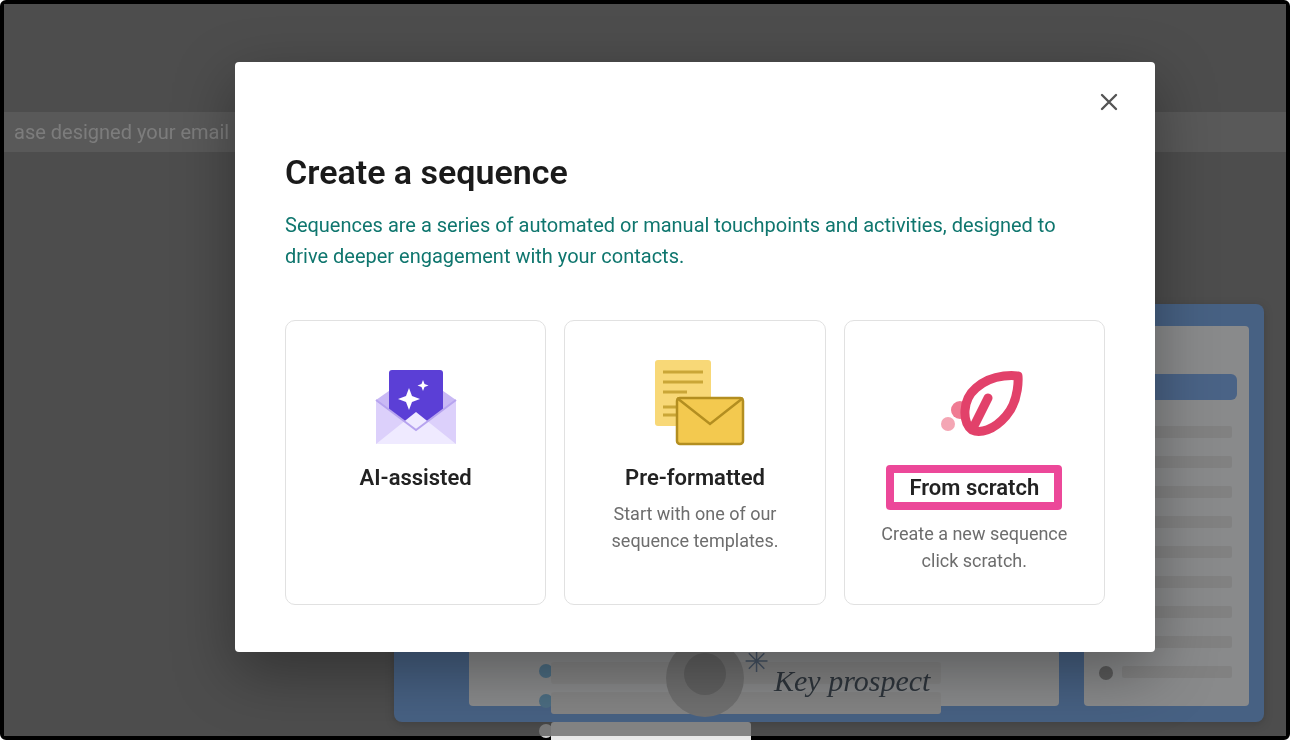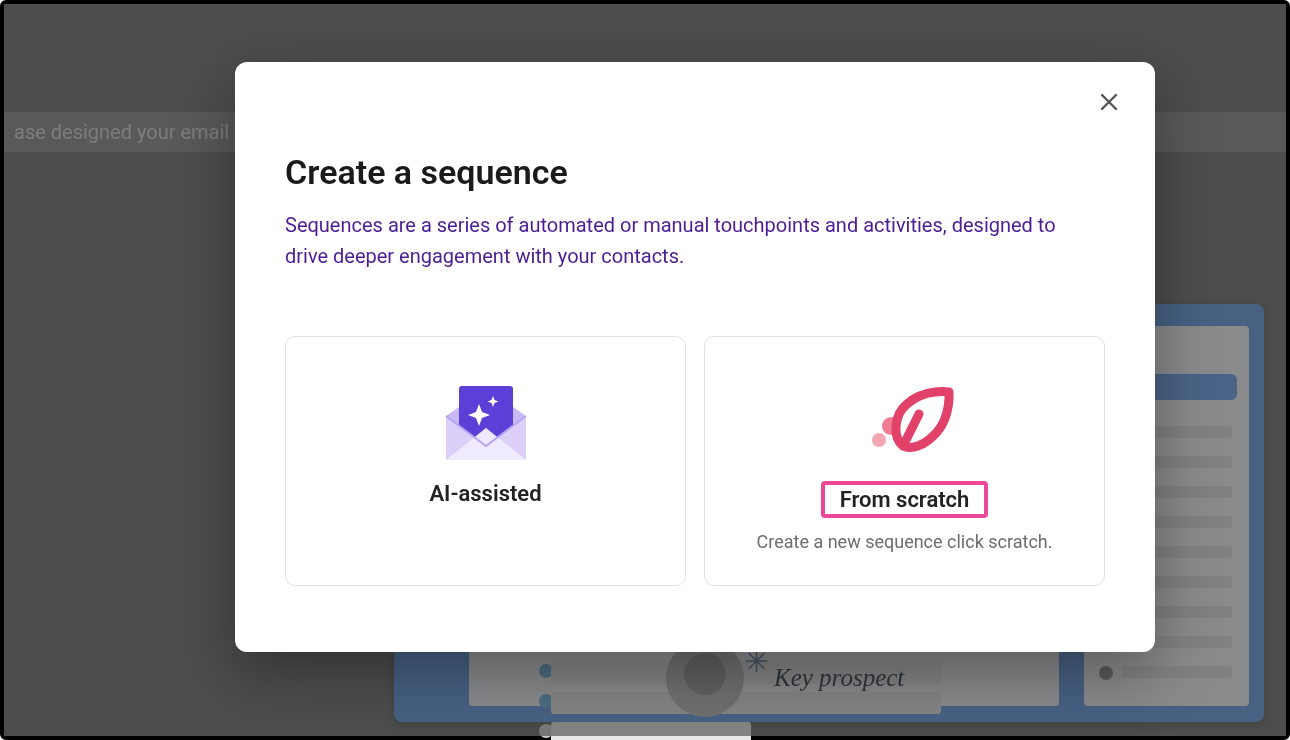--- a/index.html
+++ b/index.html
@@ -47,21 +47,21 @@
     position:absolute; left:272px; top:335px; width:78px; height:78px;
     border-radius:50%; background:#bdbdbd; overflow:hidden;
   }
   .bg-avatar::after{
     content:""; position:absolute; left:18px; top:14px; width:42px; height:42px;
     border-radius:50%; background:#9b9b9b;
   }
   .bg-key-prospect {
     position:absolute; left:380px; top:360px;
     font-family: "Brush Script MT","Comic Sans MS",cursive;
-    font-size:25px; color:#2b3a4a; font-style:italic;
+    font-size:30px; color:#2b3a4a; font-style:italic;
   }
   .bg-snowflake {
     position:absolute; left:350px; top:340px; font-size:30px; color:#5f7da3;
   }
   .bg-list-row {
     position:absolute; left:82px; height:22px; width:390px;
     background:#e9e9e9; border-radius:3px;
   }
   .bg-list-bullet {
     position:absolute; left:70px; width:14px; height:14px; border-radius:50%;
@@ -69,55 +69,55 @@
   }
 
   
   .overlay {
     position:absolute; inset:4px; background:rgba(50,50,50,0.55);
   }
 
   
   .modal {
     position:absolute; left:235px; top:62px; width:920px; height:590px;
-    background:#fff; border-radius:12px;
+    background:#fff; border-radius:4px;
     box-shadow: 0 20px 60px rgba(0,0,0,0.35);
     padding: 50px 50px 40px 50px;
   }
   .close-btn {
     position:absolute; top:22px; right:28px; width:36px; height:36px;
     display:flex; align-items:center; justify-content:center;
     color:#575757; cursor:pointer; font-size:26px; border-radius:6px;
     background:transparent; border:none;
   }
   .modal h1 {
     font-size:34px; font-weight:600; color:#1a1a1a; margin-top:40px;
   }
   .modal .sub {
-    margin-top:18px; font-size:20px; color:#4c1d95; line-height:1.55; max-width:800px;
+    margin-top:18px; font-size:20px; color:#0f766e; line-height:1.55; max-width:800px;
   }
 
   .cards {
-    margin-top:64px; display:flex; gap:18px;
+    margin-top:48px; display:flex; gap:18px;
   }
   .card {
     flex:1; border:1px solid #e1e1e1; border-radius:10px;
     padding:26px 18px 30px 18px; text-align:center;
     cursor:pointer; background:#fff;
     display:flex; flex-direction:column; align-items:center;
   }
   .card .icon-wrap { height:110px; display:flex; align-items:center; justify-content:center; }
   .card h3 {
     font-size:22px; font-weight:600; color:#222; margin-top:8px;
   }
   .card .desc {
     margin-top:10px; font-size:18px; color:#6d6d6d; line-height:1.5;
   }
   .highlight {
-    border:4px solid #ec4899; border-radius:4px; padding:2px 15px; display:inline-block;
+    border:8px solid #ec4899; border-radius:4px; padding:2px 15px; display:inline-block;
   }
 
   svg { display:block; }
 </style>
 </head>
 <body>
 
 <div class="frame"></div>
 
 <div class="bg">
@@ -185,20 +185,36 @@
           <path d="M48 36 l3 8 8 3 -8 3 -3 8 -3 -8 -8 -3 8 -3 z" fill="#fff"></path>
           <path d="M62 28 l1.5 4 4 1.5 -4 1.5 -1.5 4 -1.5 -4 -4 -1.5 4 -1.5 z" fill="#fff"></path>
           <polygon points="15,48 55,78 95,48 95,92 15,92" fill="#dcd0fb"></polygon>
           <polygon points="15,92 55,60 95,92" fill="#efeaff"></polygon>
           <path d="M15 48 L55 78 L95 48" fill="none" stroke="#b7a4ef" stroke-width="2"></path>
         </svg>
       </div>
       <h3>AI-assisted</h3>
     </div>
 
+    <div class="card">
+      <div class="icon-wrap">
+        <svg width="120" height="100" viewBox="0 0 120 100">
+          <rect x="20" y="8" width="56" height="66" rx="3" fill="#f8d877"></rect>
+          <line x1="28" y1="20" x2="68" y2="20" stroke="#caa637" stroke-width="3"></line>
+          <line x1="28" y1="30" x2="68" y2="30" stroke="#caa637" stroke-width="3"></line>
+          <line x1="28" y1="40" x2="52" y2="40" stroke="#caa637" stroke-width="3"></line>
+          <line x1="28" y1="55" x2="68" y2="55" stroke="#caa637" stroke-width="3"></line>
+          <line x1="28" y1="63" x2="60" y2="63" stroke="#caa637" stroke-width="3"></line>
+          <rect x="42" y="46" width="66" height="46" rx="3" fill="#f3c94f" stroke="#b38e20" stroke-width="2.5"></rect>
+          <path d="M42 46 L75 72 L108 46" fill="none" stroke="#b38e20" stroke-width="2.5"></path>
+        </svg>
+      </div>
+      <h3>Pre-formatted</h3>
+      <p class="desc">Start with one of our sequence templates.</p>
+    </div>
 
     <div class="card">
       <div class="icon-wrap">
         <svg width="120" height="100" viewBox="0 0 120 100">
           <circle cx="34" cy="72" r="7" fill="#f4a6b4"></circle>
           <circle cx="46" cy="58" r="9" fill="#f07b93"></circle>
           <path d="M58 78 C48 70 48 48 62 36 C80 20 104 24 104 24 C104 24 106 48 92 64 C80 78 66 82 58 78 Z
                    M58 78 L74 46" fill="none" stroke="#e2416a" stroke-width="9" stroke-linejoin="round" stroke-linecap="round"></path>
         </svg>
       </div>

